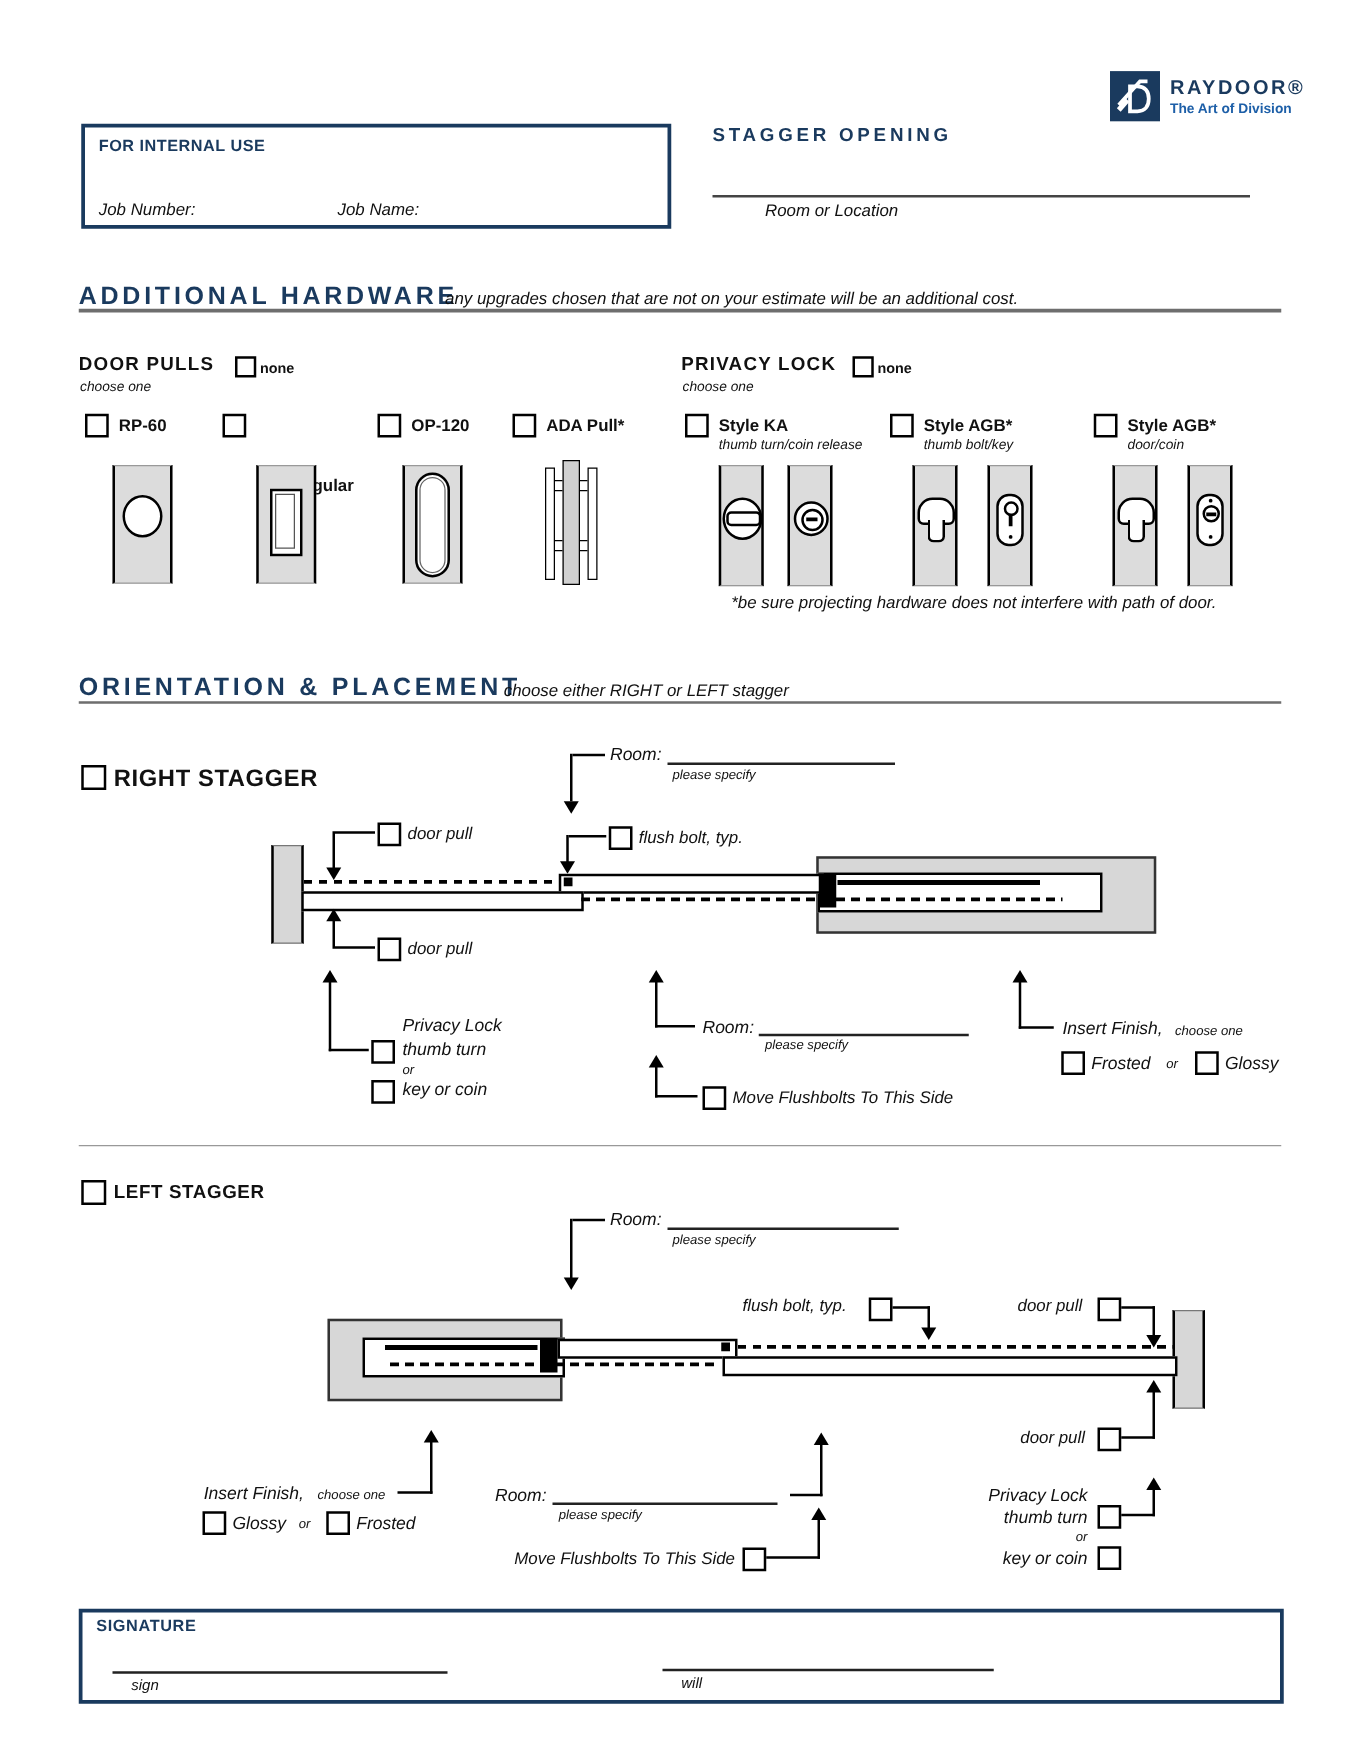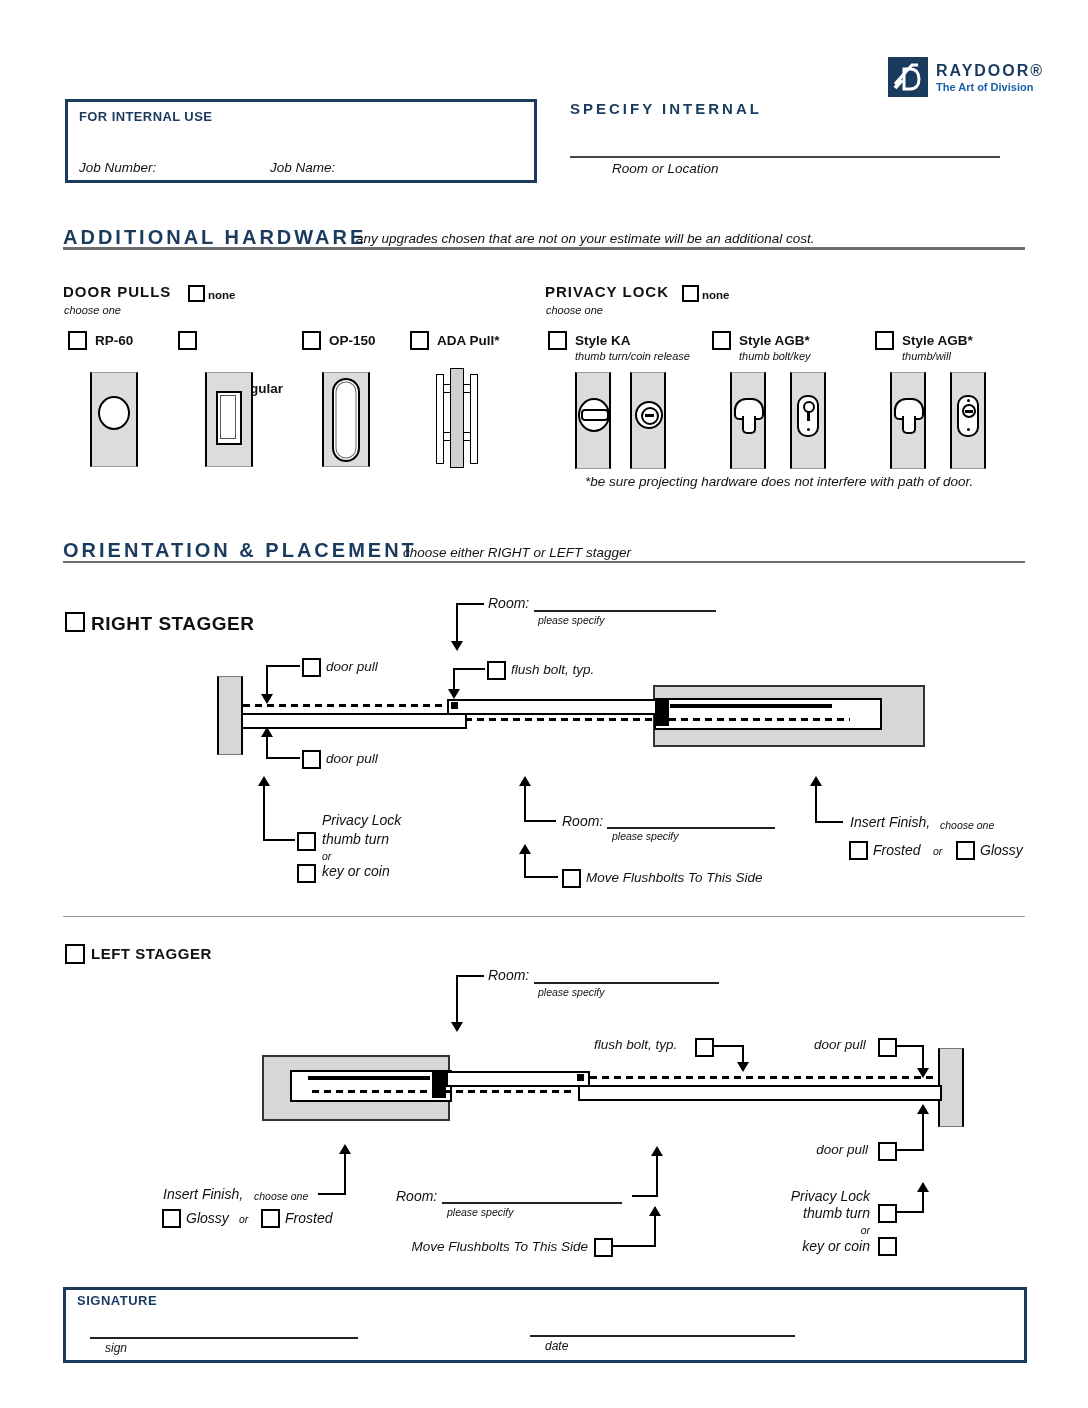--- a/index.html
+++ b/index.html
@@ -48,39 +48,39 @@
     </svg>
   </div>
   <div class="abs navy b" style="left:936px;top:62px;font-size:16px;letter-spacing:2px;">RAYDOOR®</div>
   <div class="abs b" style="left:936px;top:81px;font-size:11px;color:#1d5fa8;">The Art of Division</div>
 
   <div class="box-navy" style="left:65px;top:99px;width:466px;height:78px;"></div>
   <div class="abs navy b" style="left:79px;top:109px;font-size:13px;letter-spacing:.4px;">FOR INTERNAL USE</div>
   <div class="lbl" style="left:79px;top:160px;font-weight:500;">Job Number:</div>
   <div class="lbl" style="left:270px;top:160px;font-weight:500;">Job Name:</div>
 
-  <div class="abs navy b" style="left:570px;top:100px;font-size:15px;letter-spacing:3px;">SPECIFY INTERNAL</div>
+  <div class="abs navy b" style="left:570px;top:100px;font-size:15px;letter-spacing:3px;">STAGGER OPENING</div>
   <div class="ul" style="left:570px;top:156px;width:430px;background:#444;"></div>
   <div class="lbl" style="left:596px;top:161px;margin-left:16px;">Room or Location</div>
 
   <div class="abs navy b" style="left:63px;top:226px;font-size:20px;letter-spacing:3px;">ADDITIONAL HARDWARE</div>
   <div class="lbl" style="left:356px;top:231px;">any upgrades chosen that are not on your estimate will be an additional cost.</div>
   <div class="rule" style="left:63px;top:247px;width:962px;height:3px;"></div>
 
   <div class="abs b" style="left:63px;top:283px;font-size:15px;letter-spacing:1px;">DOOR PULLS</div>
   <div class="cb sm" style="left:188px;top:285px;"></div>
   <div class="abs b" style="left:208px;top:289px;font-size:11.5px;">none</div>
   <div class="lblsm" style="left:64px;top:304px;font-size:11px;">choose one</div>
 
   <div class="cb" style="left:68px;top:331px;"></div>
   <div class="abs optlbl" style="left:95px;top:333px;">RP-60</div>
   <div class="cb" style="left:178px;top:331px;"></div>
   <div class="abs optlbl" style="left:205px;top:333px;margin-top:48px;">Rectangular</div>
   <div class="cb" style="left:302px;top:331px;"></div>
-  <div class="abs optlbl" style="left:329px;top:333px;">OP-150</div>
+  <div class="abs optlbl" style="left:329px;top:333px;">OP-120</div>
   <div class="cb" style="left:410px;top:331px;"></div>
   <div class="abs optlbl" style="left:437px;top:333px;">ADA Pull*</div>
 
   <div class="strip" style="left:90px;top:372px;width:44px;height:93px;">
     <div style="position:absolute;left:6px;top:23px;width:28px;height:30px;border:2px solid #000;border-radius:50%;background:#fff;"></div>
   </div>
   <div class="strip" style="left:205px;top:372px;width:44px;height:93px;">
     <div style="position:absolute;left:9px;top:18px;width:22px;height:50px;border:2px solid #000;background:#fff;">
       <div style="position:absolute;left:2px;top:2px;width:14px;height:42px;border:1px solid #555;"></div>
     </div>
@@ -103,21 +103,21 @@
   <div class="lblsm" style="left:546px;top:304px;font-size:11px;">choose one</div>
 
   <div class="cb" style="left:548px;top:331px;"></div>
   <div class="abs optlbl" style="left:575px;top:333px;">Style KA</div>
   <div class="lblsm" style="left:575px;top:350px;font-size:11px;">thumb turn/coin release</div>
   <div class="cb" style="left:712px;top:331px;"></div>
   <div class="abs optlbl" style="left:739px;top:333px;">Style AGB*</div>
   <div class="lblsm" style="left:739px;top:350px;font-size:11px;">thumb bolt/key</div>
   <div class="cb" style="left:875px;top:331px;"></div>
   <div class="abs optlbl" style="left:902px;top:333px;">Style AGB*</div>
-  <div class="lblsm" style="left:902px;top:350px;font-size:11px;">thumb/will</div>
+  <div class="lblsm" style="left:902px;top:350px;font-size:11px;">door/coin</div>
 
   <div class="strip" style="left:575px;top:372px;width:32px;height:95px;">
     <div style="position:absolute;left:1px;top:25px;width:28px;height:30px;border:2px solid #000;border-radius:50%;background:#fff;">
       <div style="position:absolute;left:1px;top:9px;width:24px;height:8px;border:2px solid #000;border-radius:4px;background:#fff;"></div>
     </div>
   </div>
   <div class="strip" style="left:630px;top:372px;width:32px;height:95px;">
     <div style="position:absolute;left:3px;top:28px;width:24px;height:24px;border:2px solid #000;border-radius:50%;background:#fff;">
       <div style="position:absolute;left:4px;top:4px;width:14px;height:14px;border:2px solid #000;border-radius:50%;">
         <div style="position:absolute;left:2px;top:5px;width:9px;height:3px;background:#000;"></div>
@@ -303,15 +303,15 @@
   <div class="ar-u" style="left:917px;top:1182px;"></div>
   <div class="lblsm" style="left:740px;top:1224px;width:130px;text-align:right;">or</div>
   <div class="lbl" style="left:740px;top:1238px;width:130px;text-align:right;font-size:14px;">key or coin</div>
   <div class="cb" style="left:878px;top:1237px;"></div>
 
   <div class="box-navy" style="left:63px;top:1287px;width:958px;height:70px;"></div>
   <div class="abs navy b" style="left:77px;top:1293px;font-size:13px;letter-spacing:.5px;">SIGNATURE</div>
   <div class="ul" style="left:90px;top:1337px;width:268px;"></div>
   <div class="lblsm" style="left:105px;top:1341px;font-size:12px;">sign</div>
   <div class="ul" style="left:530px;top:1335px;width:265px;"></div>
-  <div class="lblsm" style="left:545px;top:1339px;font-size:12px;">date</div>
+  <div class="lblsm" style="left:545px;top:1339px;font-size:12px;">will</div>
 
 </div>
 
 </body></html>

